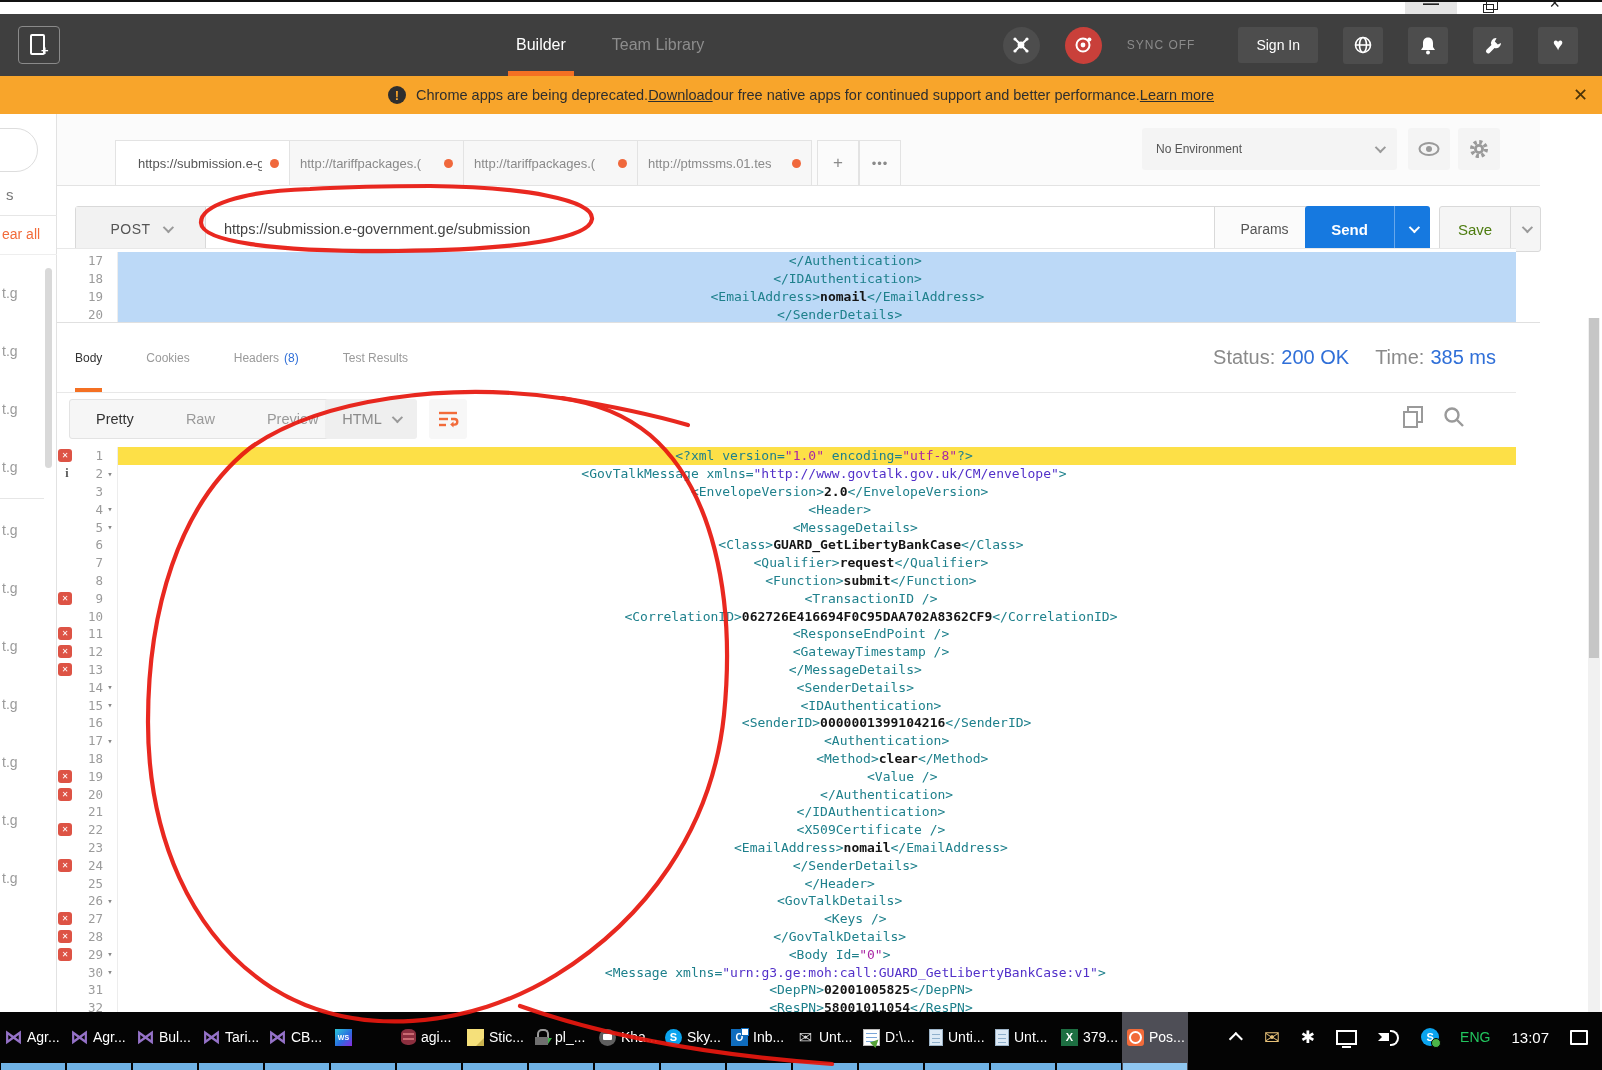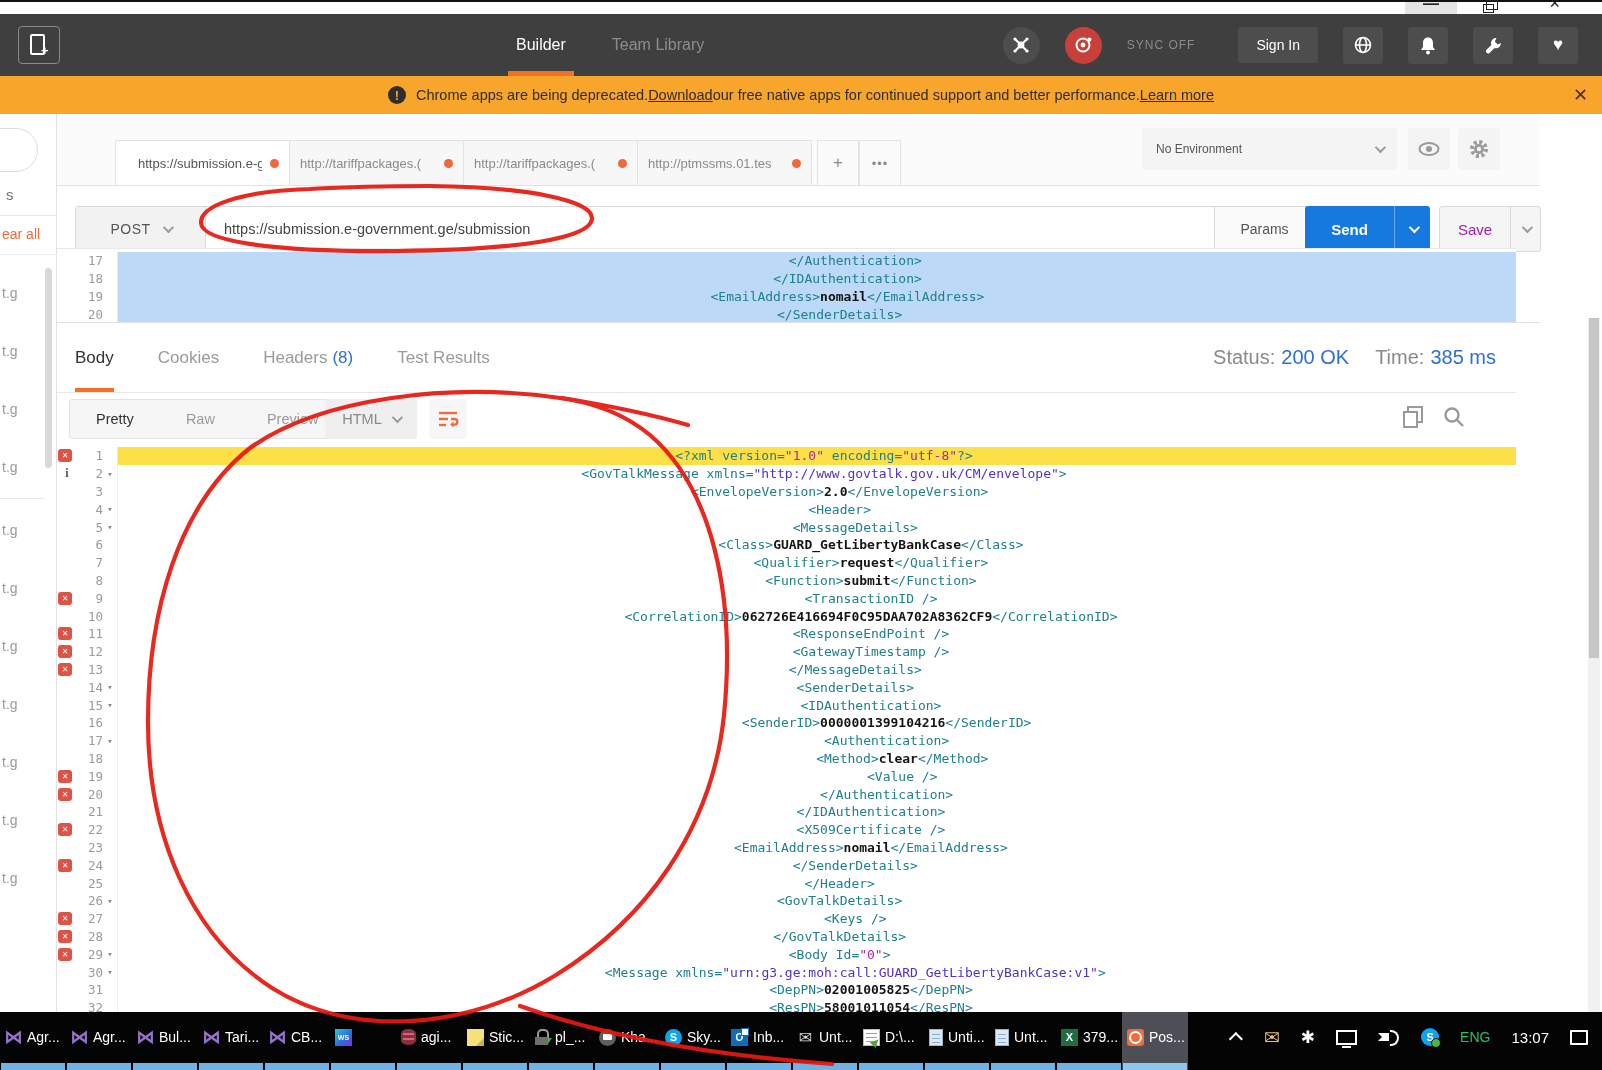--- a/index.html
+++ b/index.html
@@ -76,21 +76,21 @@
   .reqbar { position:absolute; left:0; top:72px; width:100%; height:76px; background:#fff; }
   .req-group { position:absolute; left:18px; top:20px; width:1240px; height:46px; border:1px solid #d9d9d9; border-radius:3px; display:flex; background:#fff; }
   .method-sel { width:130px; background:#f2f2f2; border-right:1px solid #d9d9d9; display:flex; align-items:center; justify-content:center; gap:12px; color:#555; font-size:14px; letter-spacing:0.5px; }
   .url-input { flex:1; border:none; outline:none; font-family:inherit; font-size:14.5px; color:#444; padding:0 18px; background:#fff; }
   .params-btn { width:100px; border-left:1px solid #d9d9d9; background:#fbfbfb; display:flex; align-items:center; justify-content:center; color:#555; font-size:14px; }
   .send-btn { position:absolute; left:1248px; top:20px; width:125px; height:46px; background:#1679e0; border-radius:3px; display:flex; color:#fff; }
   .send-main { flex:1; display:flex; align-items:center; justify-content:center; font-size:15px; font-weight:bold; }
   .send-chev { width:36px; border-left:1px solid rgba(255,255,255,0.35); display:flex; align-items:center; justify-content:center; }
   .send-chev .chev { border-color:#fff; }
   .save-group { position:absolute; left:1382px; top:20px; height:46px; display:flex; border:1px solid #d9d9d9; border-radius:3px; background:#f5f5f5; }
-  .save-main { width:70px; display:flex; align-items:center; justify-content:center; color:#a21caf; font-size:15px; }
+  .save-main { width:70px; display:flex; align-items:center; justify-content:center; color:#4d7c0f; font-size:15px; }
   .save-chev { width:30px; border-left:1px solid #d9d9d9; display:flex; align-items:center; justify-content:center; }
 
   
   .cl-row { display:flex; align-items:center; height:17.8px; font-family:"DejaVu Sans Mono", monospace; font-size:13px; white-space:pre; }
   .cl-marker { width:18px; height:14px; margin-left:1px; display:flex; align-items:center; justify-content:center; flex:0 0 auto; }
   .cl-marker.mx { background:#dd5345; color:#fff; border-radius:3px; width:14px; height:13px; font-size:8px; margin-right:4px; font-family:"Liberation Sans",sans-serif; }
   .cl-marker.mi { color:#555; font-family:"Liberation Serif",serif; font-weight:bold; font-size:12px; }
   .cl-num { width:27px; text-align:right; color:#9b9b9b; flex:0 0 auto; font-size:12.5px; }
   .cl-fold { width:14px; text-align:center; color:#888; font-size:9px; flex:0 0 auto; }
   .cl-code { flex:1; padding-left:14px; border-left:1px solid #ededed; height:100%; display:flex; align-items:center;justify-content:center; }
@@ -100,21 +100,21 @@
   .tk-txt { color:#151515; font-weight:bold; }
   .cl-row.sel .cl-code { background:#bcd9f7; }
   .cl-row.hl .cl-code { background:#fde047; }
 
   .reqeditor { position:absolute; left:0; top:134px; width:1459px; height:74px; border-top:1px solid #e8e8e8; overflow:hidden; background:#fff; padding-top:3px; }
 
   
   .response { position:absolute; left:0; top:208px; width:100%; height:690px; border-top:1px solid #e0e0e0; background:#fff; }
   .resp-head { position:absolute; left:0; top:0; width:1459px; height:70px; border-bottom:1px solid #e8e8e8; }
   .resp-tabs { position:absolute; left:18px; bottom:0; display:flex; gap:44px; height:100%; align-items:center; }
-  .resp-tab { font-size:17px; color:#9a9a9a; position:relative; height:100%; display:flex; align-items:center; gap:5px;justify-content:flex-end; }
+  .resp-tab { font-size:12px; color:#9a9a9a; position:relative; height:100%; display:flex; align-items:center; gap:5px;justify-content:flex-end; }
   .resp-tab.active { color:#333; }
   .resp-tab.active::after { content:""; position:absolute; left:0; right:0; bottom:0; height:4px; background:#f47023; }
   .resp-tab .cnt { color:#2f6fd8; }
   .resp-meta { position:absolute; right:20px; top:0; height:100%; display:flex; align-items:center; gap:26px; font-size:20px; }
   .meta-label { color:#8a8a8a; }
   .meta-value { color:#2f6fd8; margin-left:6px; }
 
   .resp-toolbar { position:absolute; left:0; top:70px; width:1459px; height:52px; }
   .viewseg { position:absolute; left:12px; top:6px; display:flex; background:#f6f6f6; border:1px solid #e3e3e3; border-radius:3px; height:40px; }
   .viewseg .vs-item { padding:0 26px; display:flex; align-items:center; font-size:14.5px; color:#9a9a9a; }

